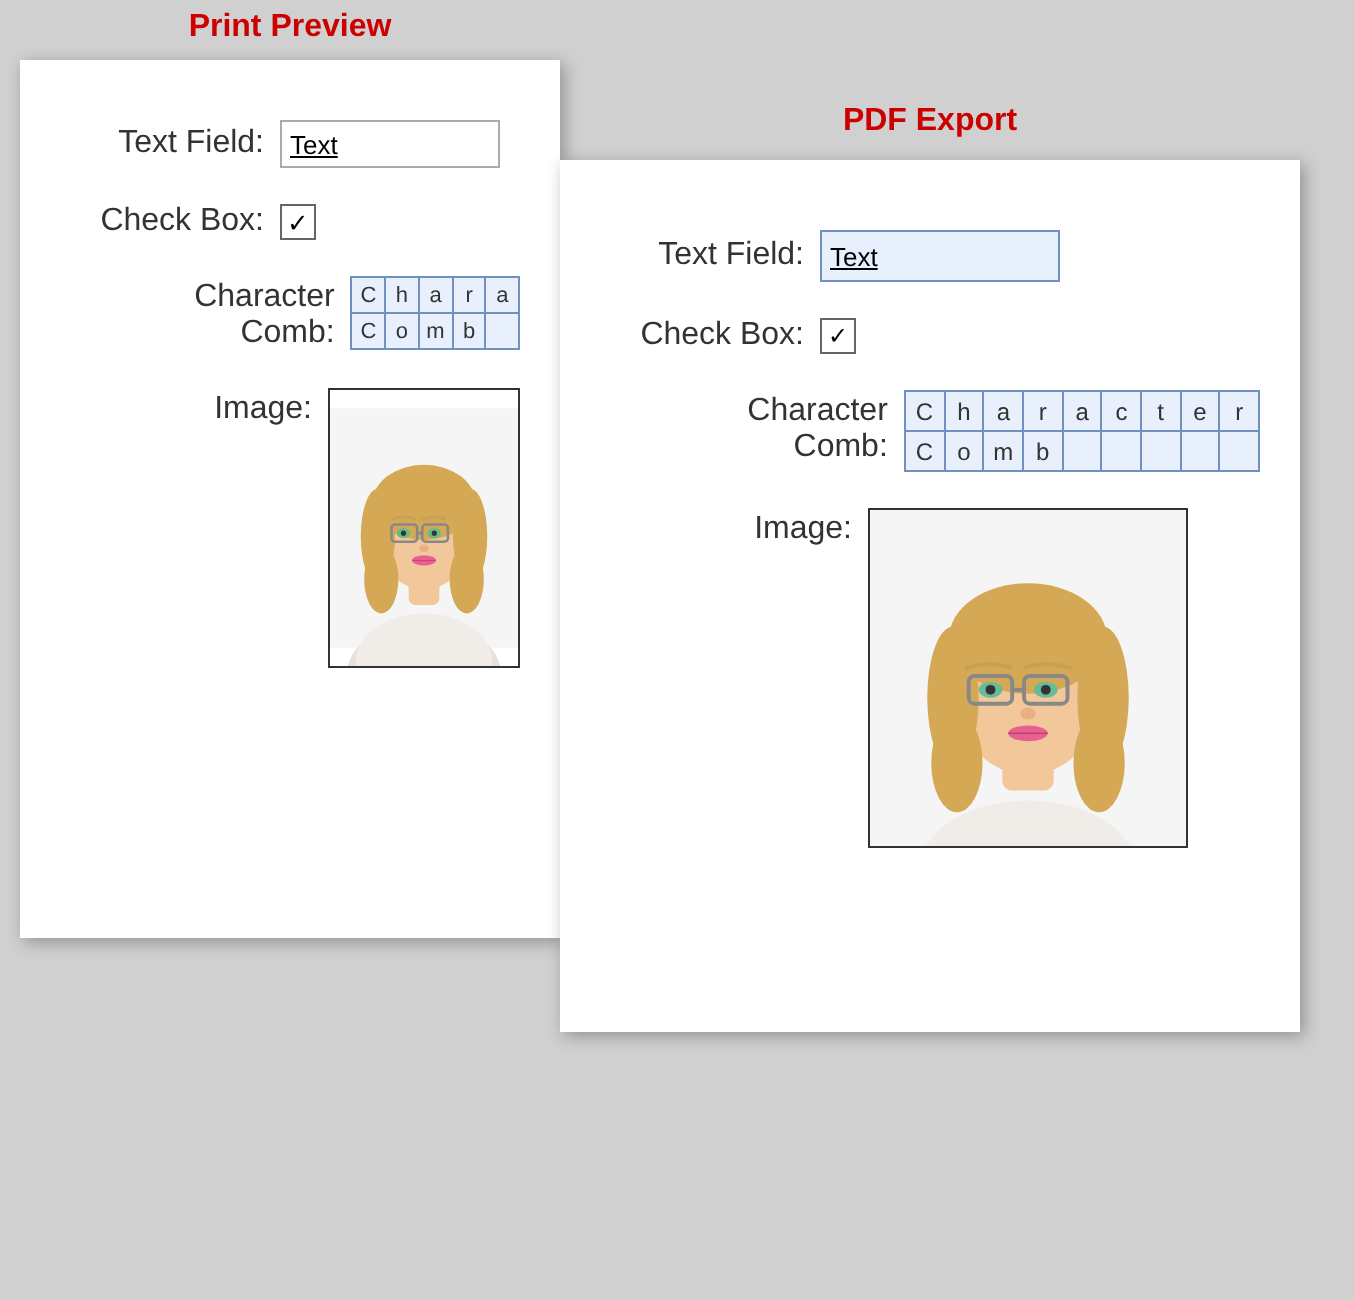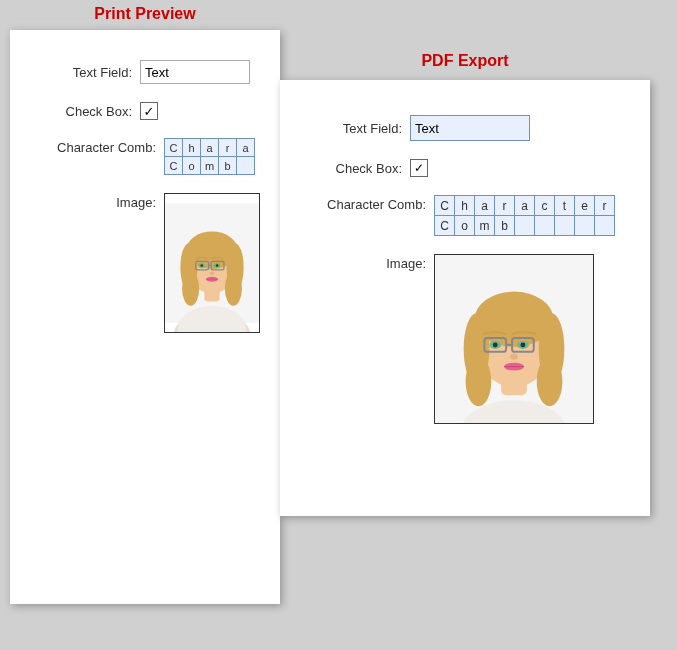--- a/index.html
+++ b/index.html
@@ -15,21 +15,21 @@
 
     .page-card {
       background: #fff;
       position: absolute;
       box-shadow: 2px 2px 8px rgba(0,0,0,0.3);
     }
 
     
     .print-preview-card {
       width: 270px;
-      height: 574px;
+      height: 439px;
       left: 10px;
       top: 30px;
     }
 
     
     .pdf-export-card {
       width: 370px;
       height: 436px;
       left: 280px;
       top: 80px;
@@ -59,33 +59,34 @@
     }
 
     .form-row {
       display: flex;
       align-items: center;
       margin-bottom: 18px;
     }
 
     .form-label {
       text-align: right;
-      font-size: 13px;
+      font-size: 16px;
       color: #333;
       min-width: 110px;
       padding-right: 8px;
     }
 
     
     .text-input {
       border: 1px solid #aaa;
       padding: 2px 4px;
       font-size: 13px;
       color: #000;
       background: #fff;
+      text-decoration: underline;
     }
 
     .text-input-print {
       width: 110px;
       height: 24px;
     }
 
     .text-input-pdf {
       width: 120px;
       height: 26px;

